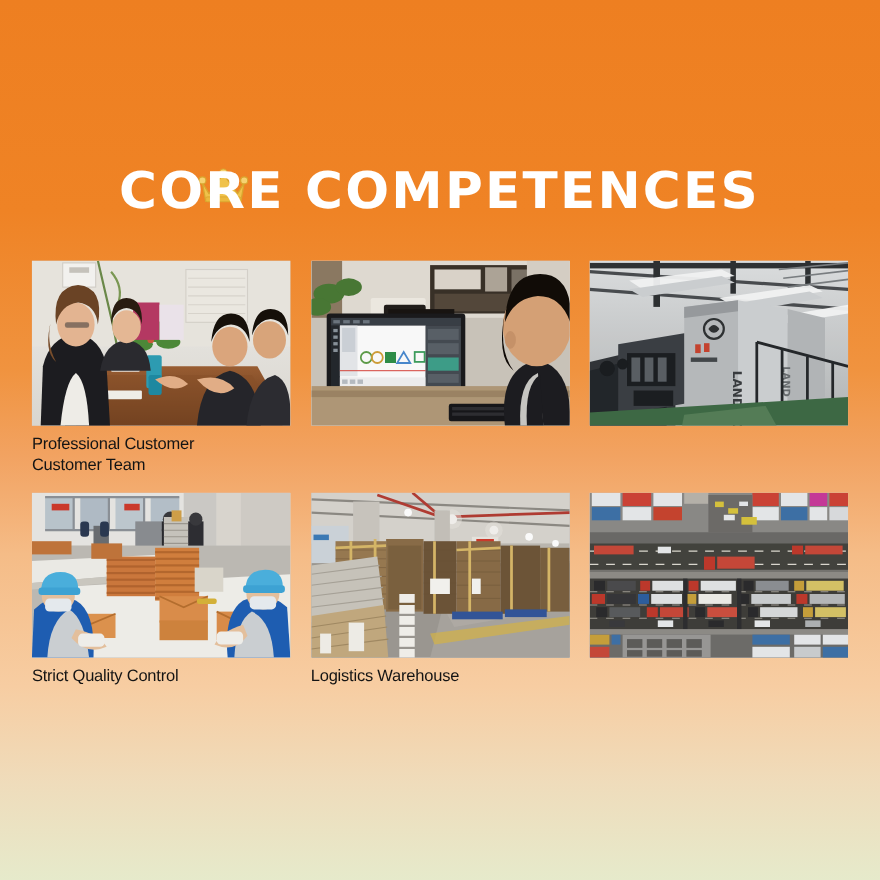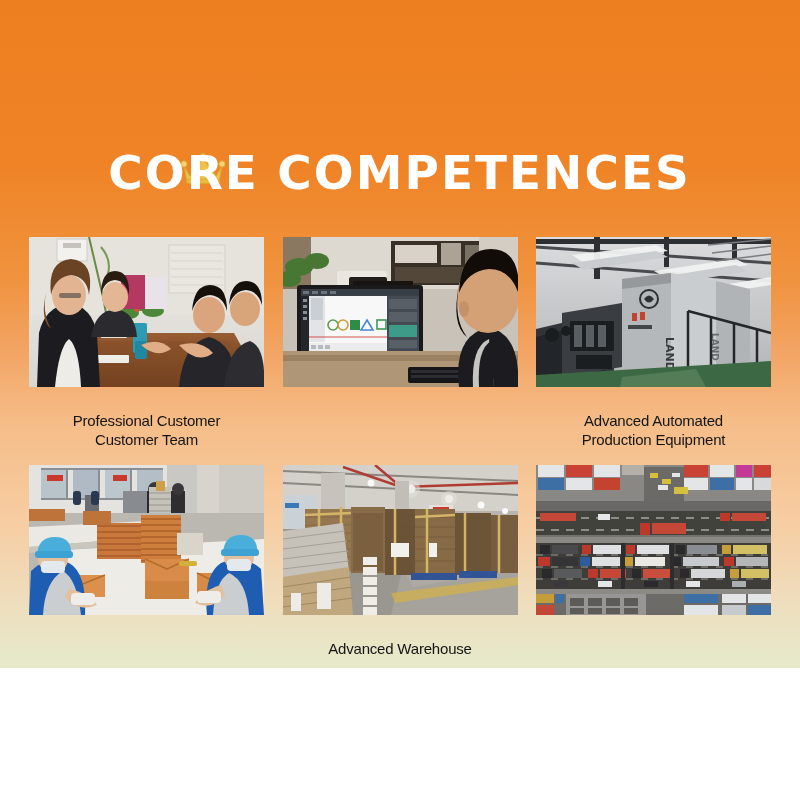--- a/index.html
+++ b/index.html
@@ -1,21 +1,21 @@
 <!DOCTYPE html>
 <html><head>
 <meta charset="utf-8">
 <style>
   html,body{margin:0;padding:0;}
   body{
     width:800px;height:800px;overflow:hidden;
     font-family:"Liberation Sans","DejaVu Sans",sans-serif;
   }
   .poster{
-    position:relative;width:800px;height:668px;
+    position:relative;width:800px;height:800px;
     background:linear-gradient(180deg,
       #EE7F21 0%,
       #EF8325 24%,
       #F0933F 42%,
       #F2A362 52%,
       #F5BC87 63%,
       #F7CDA2 78%,
       #EFDCBB 89%,
       #E6EACB 100%);
     box-sizing:border-box;
@@ -55,22 +55,21 @@
     width:742px;
   }
   .cell{ width:235px; }
   .thumb{
     width:235px;height:150px;
     overflow:hidden;position:relative;
     background:#cfcfcf;
   }
   .thumb svg{display:block;width:235px;height:150px;}
   .caption{
-    margin-top:25px;
-    text-align:center;
+    margin-top:8px;
     color:#141414;
     font-size:15px;
     line-height:1.25;
     font-family:"Liberation Sans","DejaVu Sans",sans-serif;
     font-weight:400;
     letter-spacing:-0.2px;
   }
   .row2{ margin-top:15px; }
 </style>
 </head>
@@ -325,24 +324,20 @@
               <path d="M198 87 L198 138"></path>
               <path d="M221 93 L221 134"></path>
               <path d="M152 146 L235 128"></path>
             </g>
 
             <path d="M0 138 L235 124 L235 150 L0 150 Z" fill="#3f6b46"></path>
             <path d="M86 140 L160 132 L170 150 L84 150 Z" fill="#567f58"></path>
             <rect x="0" y="0" width="235" height="150" fill="#000" opacity="0.02"></rect>
           </svg>
         </div>
-        <div class="caption">
-          <div>Advanced Automated</div>
-          <div>Production Equipment</div>
-        </div>
       </div>
 
     </div>
 
     <div class="row row2">
 
       <div class="cell">
         <div class="thumb">
           <svg viewBox="0 0 235 150" preserveAspectRatio="xMidYMid slice">
             <rect width="235" height="150" fill="#d8d6d2"></rect>
@@ -440,20 +435,23 @@
             <path d="M235 150 L232 104 q-18 -16 -40 -6 q-18 12 -14 52 Z" fill="#1f5fb5"></path>
             <path d="M220 150 q-2 -34 -20 -42 q-14 8 -16 42 Z" fill="#cfd3d6"></path>
             <ellipse cx="210" cy="92" rx="15" ry="14" fill="#e8c3a0"></ellipse>
             <path d="M194 90 q0 -20 18 -20 q18 0 16 20 Z" fill="#4cb2e0"></path>
             <rect x="192" y="84" width="38" height="7" rx="3" fill="#3fa6d8"></rect>
             <rect x="198" y="94" width="24" height="12" rx="4" fill="#e9eef2"></rect>
             <path d="M192 120 q-20 6 -26 18 q18 8 30 -8Z" fill="#e8c3a0"></path>
             <rect x="168" y="126" width="24" height="12" rx="4" fill="#f3f2ee"></rect>
             <rect x="0" y="0" width="235" height="150" fill="#000" opacity="0.02"></rect>
           </svg>
+        </div>
+        <div class="caption">
+          <div>Strict Quality Control</div>
         </div>
       </div>
 
       <div class="cell">
         <div class="thumb">
           <svg viewBox="0 0 235 150" preserveAspectRatio="xMidYMid slice">
             <rect width="235" height="150" fill="#bdb9b2"></rect>
             <rect x="0" y="0" width="235" height="46" fill="#d9d6d0"></rect>
 
             <g stroke="#8e8b85" stroke-width="2" fill="none">
@@ -555,21 +553,21 @@
 
             <g fill="#33569b">
               <rect x="128" y="108" width="46" height="7"></rect>
               <rect x="176" y="106" width="38" height="7"></rect>
             </g>
             <path d="M108 128 L235 112 L235 120 L112 138 Z" fill="#d7b646" opacity="0.7"></path>
             <rect x="0" y="0" width="235" height="150" fill="#000" opacity="0.02"></rect>
           </svg>
         </div>
         <div class="caption">
-          <div>Advanced Warehouse</div>
+          <div>Logistics Warehouse</div>
         </div>
       </div>
 
       <div class="cell">
         <div class="thumb">
           <svg viewBox="0 0 235 150" preserveAspectRatio="xMidYMid slice">
             <rect width="235" height="150" fill="#7b7a78"></rect>
 
             <rect x="0" y="0" width="235" height="36" fill="#8c8b88"></rect>
             <g>

